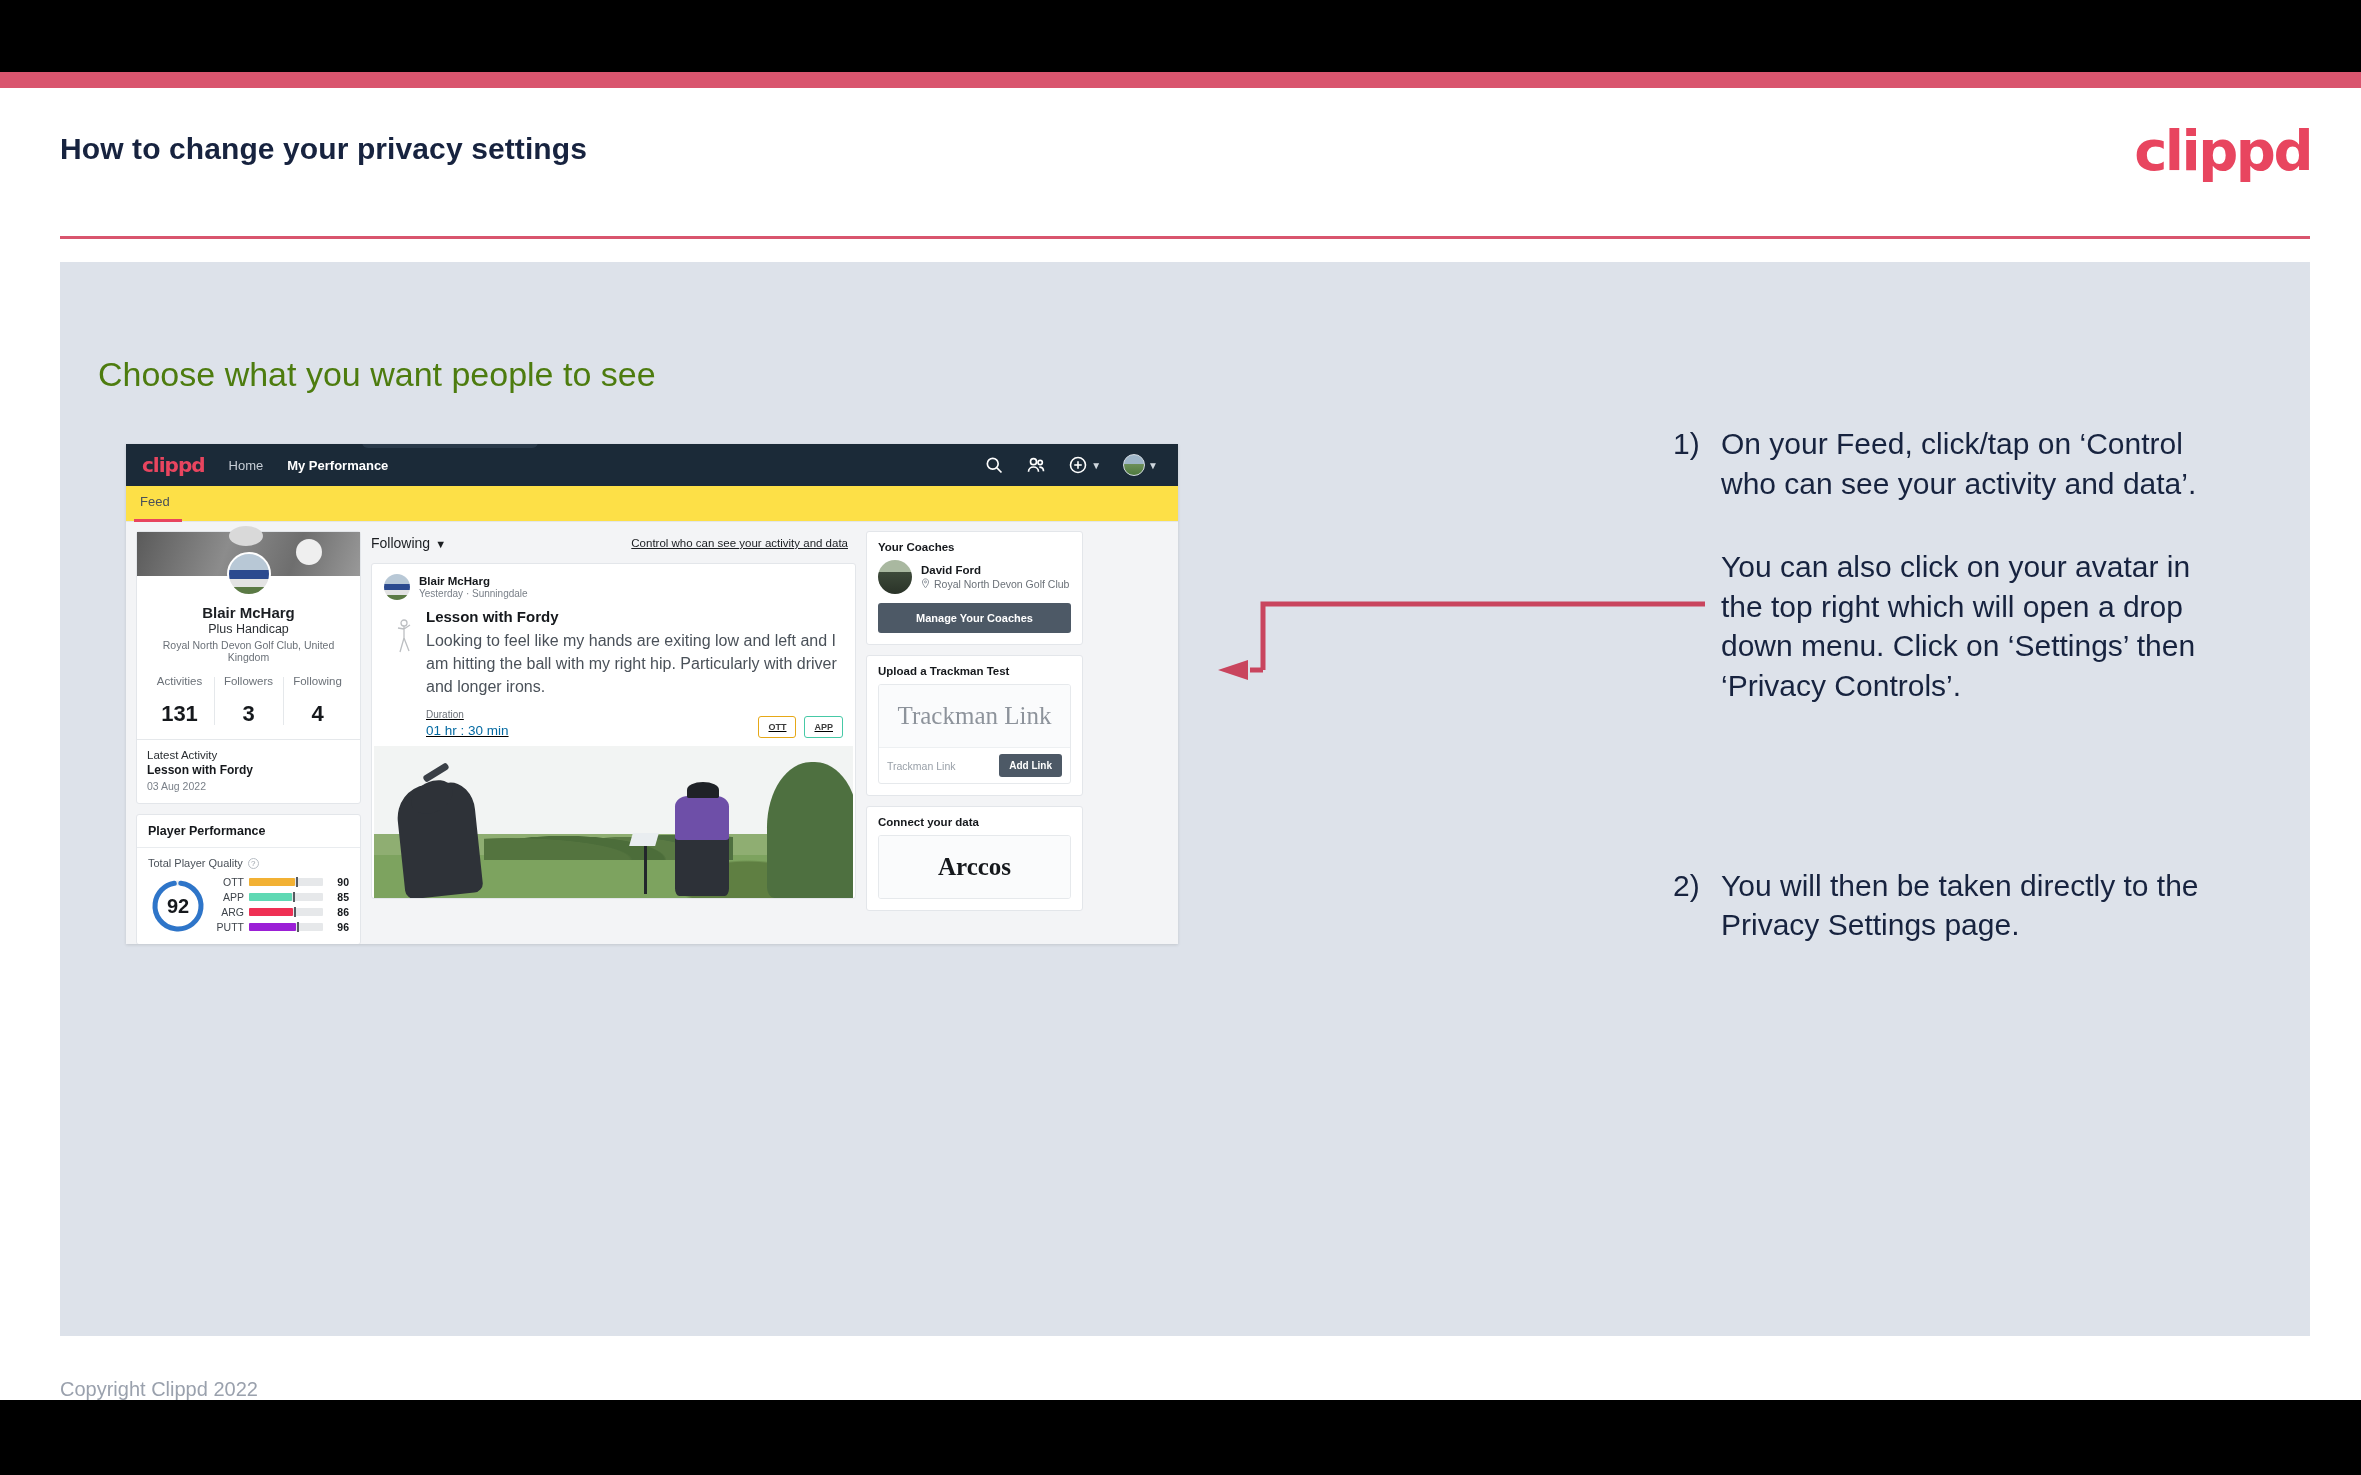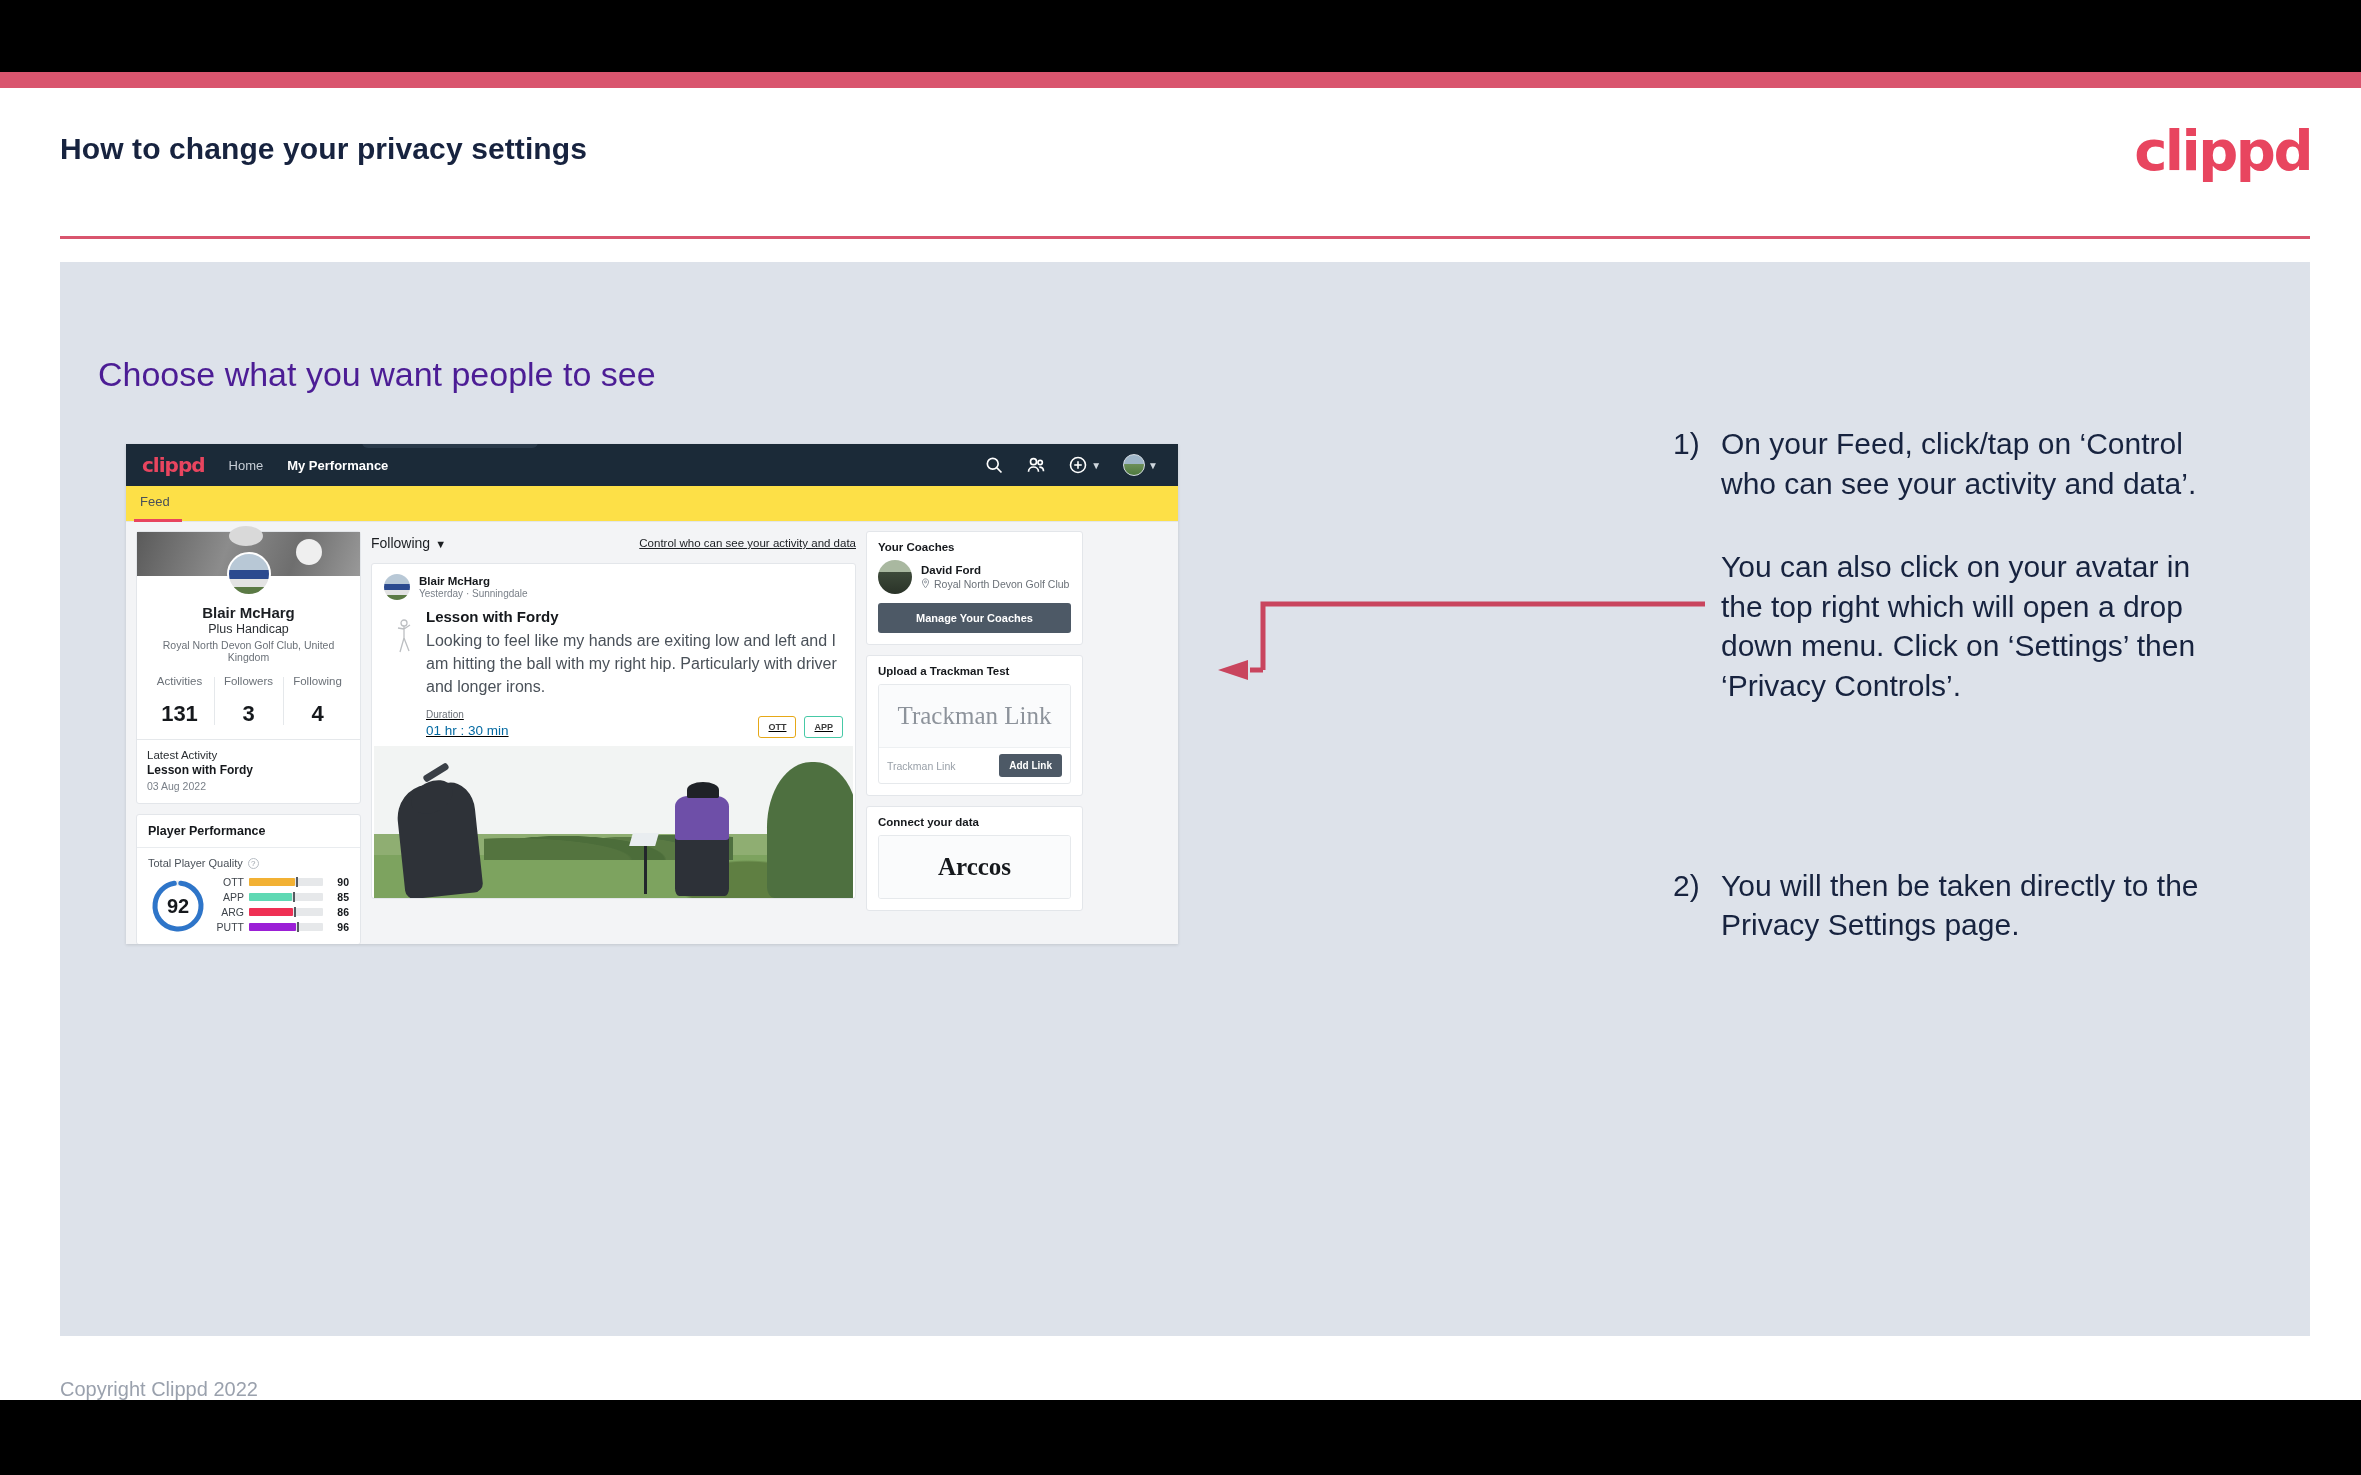--- a/index.html
+++ b/index.html
@@ -36,21 +36,21 @@
   .panel {
     position:absolute; left:60px; top:174px; width:2250px; height:1074px;
     background:#DDE2EA;
   }
   .panel-title {
     position:absolute; left:38px; top:45px;
     font-size:36px; font-weight:700; color:#17233f;
   }
   .panel-sub {
     position:absolute; left:38px; top:93px;
-    font-size:34px; font-weight:400; color:#4c1d95;
+    font-size:34px; font-weight:400; color:#4d7c0f;
   }
 
   
   .instr { position:absolute; left:1613px; top:162px; width:560px; }
   .instr-row { display:flex; margin-bottom:0; }
   .instr-num { width:48px; flex:0 0 48px; font-size:30px; color:#17233f; line-height:1.3; }
   .instr-body { flex:1; font-size:30px; color:#17233f; line-height:1.32; }
   .instr-p2 { margin-top:44px; }
   .instr-row2 { display:flex; margin-top:160px; }
 
@@ -137,21 +137,21 @@
   .bar-track { flex:1; height:8px; background:#e6e8ea; border-radius:1px; position:relative; }
   .bar-fill { position:absolute; left:0; top:0; bottom:0; border-radius:1px; }
   .bar-tick { position:absolute; top:-1px; bottom:-1px; width:2px; background:#555b61; }
   .bar-val { width:26px; flex:0 0 26px; text-align:right; font-size:10.5px; font-weight:700; color:#15181c; }
 
   
   .feed-top { display:flex; align-items:center; height:24px; margin-bottom:8px; }
   .following { font-size:14px; color:#1b1e22; }
   .following .c { font-size:11px; margin-left:5px; }
   .ctrl-link {
-    margin-left:auto; margin-right:0; font-size:11.5px; color:#1b1e22;
+    margin-left:auto; margin-right:8px; font-size:11.5px; color:#1b1e22;
     text-decoration:underline; cursor:pointer;
   }
   .post { background:#fff; border:1px solid #e3e6ea; border-radius:3px; overflow:hidden; }
   .post-hd { display:flex; align-items:center; padding:10px 12px 4px; }
   .post-av { width:26px; height:26px; border-radius:50%; flex:0 0 26px;
     background:linear-gradient(#b8c8d6 40%, #2b4a8f 40% 62%, #e3e3e3 62% 82%, #5b7a45 82%); }
   .post-who { margin-left:9px; }
   .post-nm { font-size:11.5px; font-weight:700; color:#15181c; }
   .post-mt { font-size:10px; color:#7a8089; margin-top:1px; }
   .post-main { display:flex; padding:4px 12px 0; }

